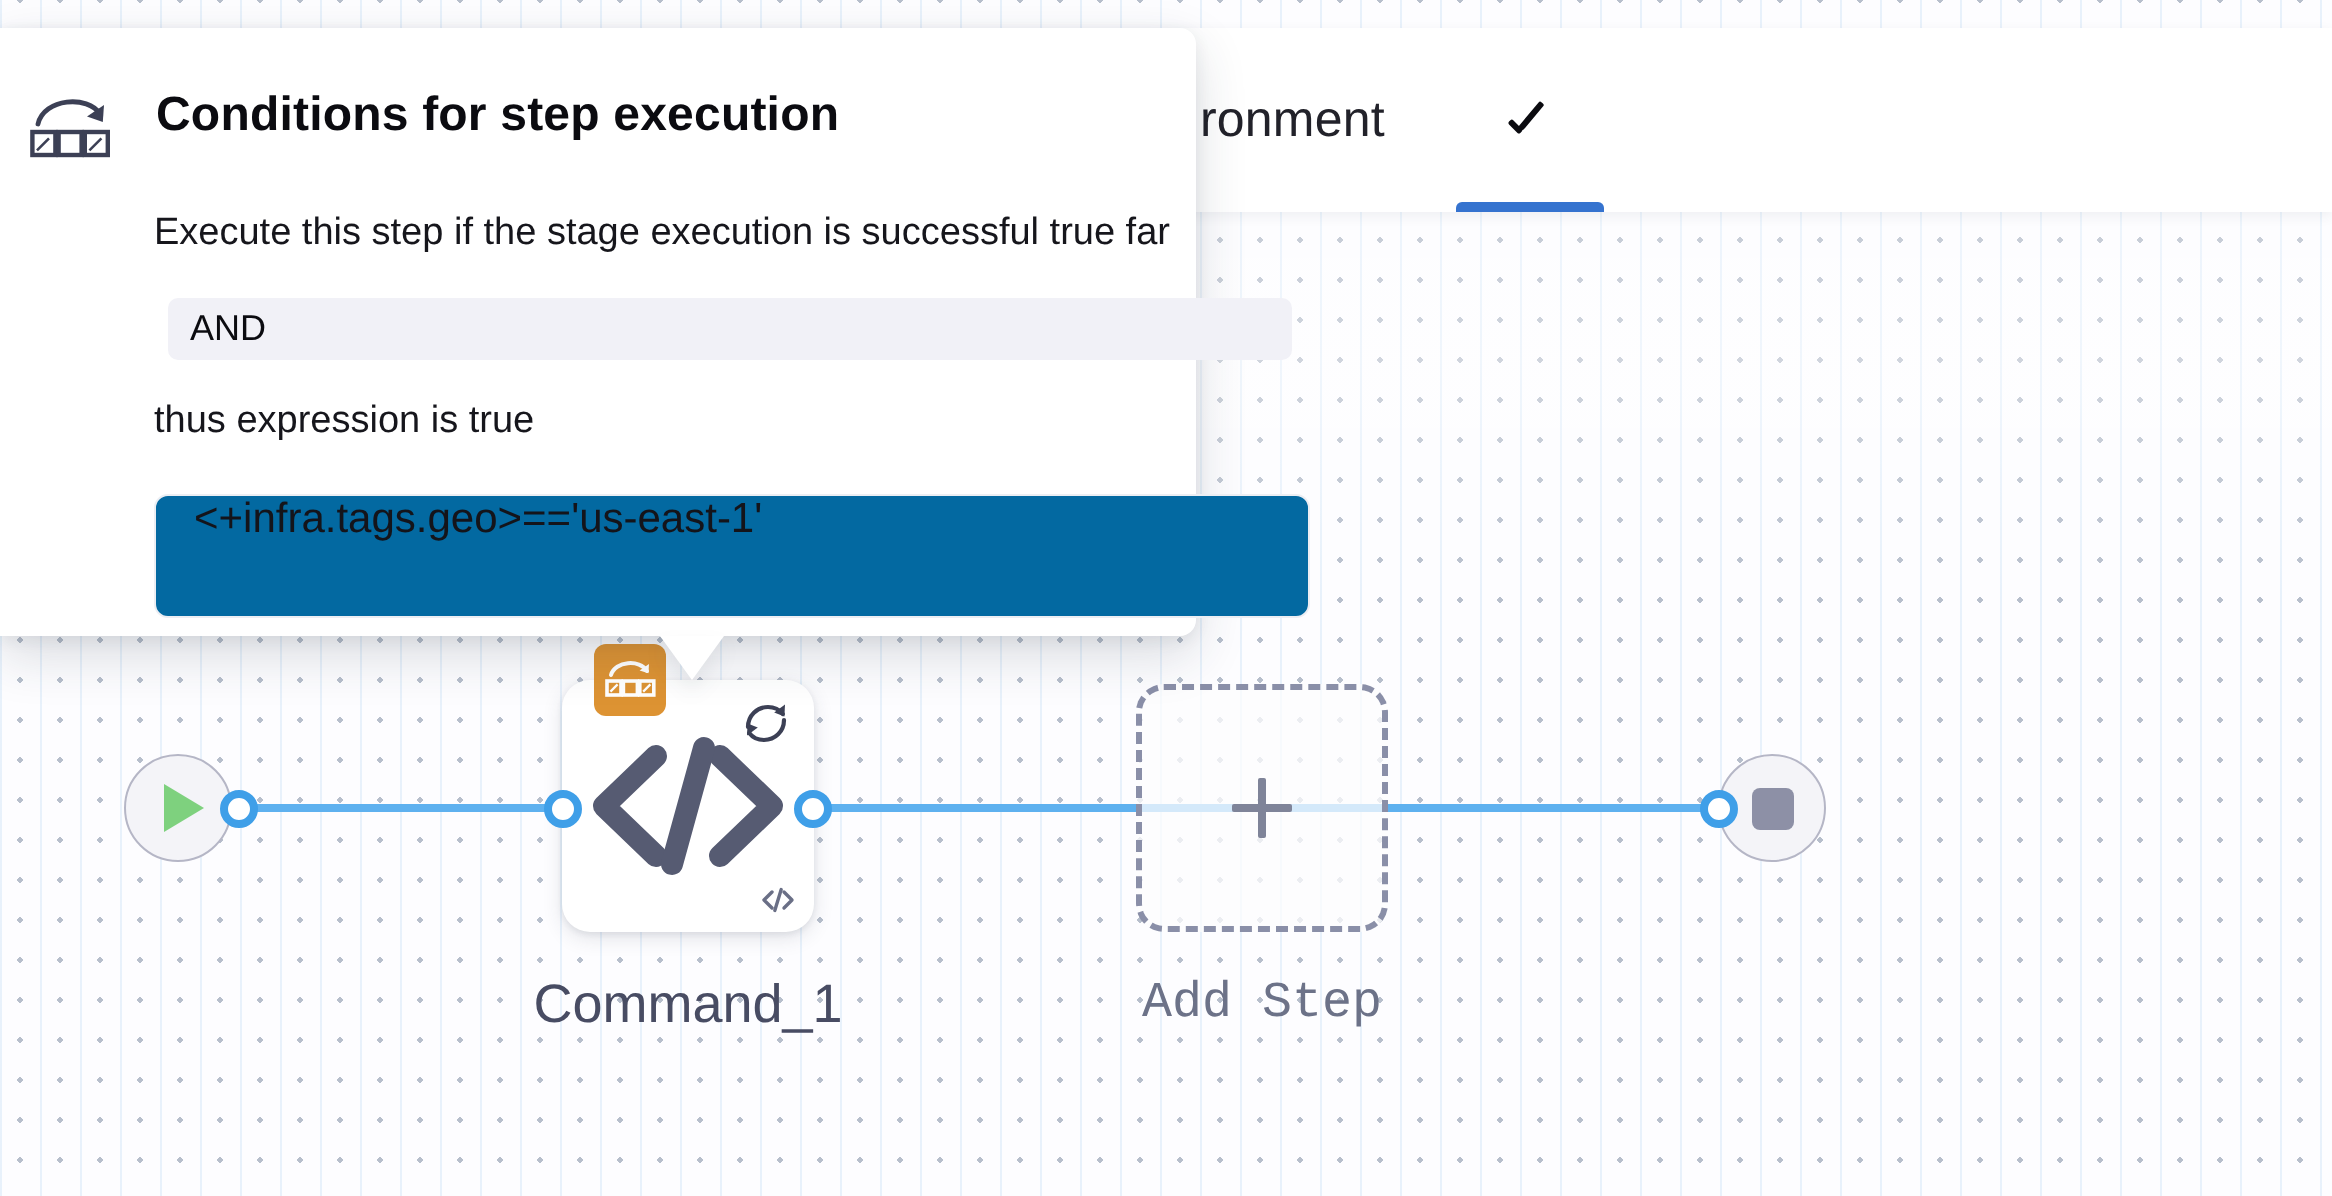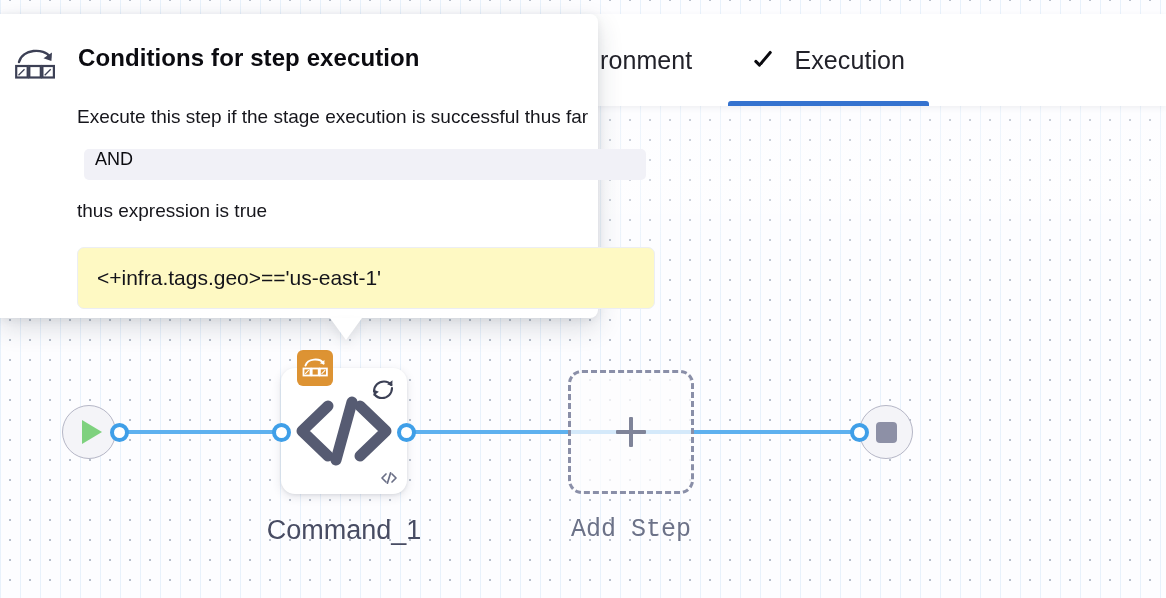--- a/index.html
+++ b/index.html
@@ -153,50 +153,49 @@
     color: #16161c;
   }
   .and-field {
     position: absolute;
     left: 84px; top: 135px;
     width: 562px;
     height: 31px;
     background: #f1f1f7;
     border-radius: 5px;
     display: flex;
-    align-items: flex-start;
+    align-items: center;
     padding-left: 11px;
     box-sizing: border-box;
     font-size: 18px;
     color: #0b0b10;
   }
   .pop-line2 {
     position: absolute;
     left: 77px; top: 186px;
     font-size: 19px;
     color: #16161c;
   }
   .expr-box {
     position: absolute;
     left: 77px; top: 233px;
     width: 578px;
     height: 62px;
     box-sizing: border-box;
-    background: #fef9c3;
+    background: #0369a1;
     border: 1px solid #eceef3;
     border-radius: 7px;
     display: flex;
-    align-items: center;
     padding-left: 19px;
     font-size: 21px;
     color: #14141a;
   }
 
   
-  .flow { position: absolute; inset: 0; z-index: 2; margin-top: 28px; }
+  .flow { position: absolute; inset: 0; z-index: 2; }
 
   .edge {
     position: absolute;
     height: 4px;
     background: #5eb1ef;
     border-radius: 2px;
   }
   .edge-a { left: 112px; top: 402px; width: 178px; }
   .edge-b { left: 400px; top: 402px; width: 240px; }
   .edge-c { left: 625px; top: 402px; width: 240px; }
@@ -340,21 +339,20 @@
 
   <div class="tabbar">
     <div class="tabs">
 
       <div class="tab">
         <span>ronment</span>
       </div>
 
       <div class="tab">
         <span class="check"></span>
-        <span>Execution</span>
         <span class="underline"></span>
       </div>
 
     </div>
   </div>
 
   <div class="flow">
 
     <div class="edge edge-a"></div>
     <div class="edge edge-b"></div>
@@ -433,21 +431,21 @@
           <rect x="2.2" y="22" width="11.5" height="11.5" stroke="#3c4055" stroke-width="2.2" fill="none"></rect>
           <rect x="15.3" y="22" width="11.5" height="11.5" stroke="#3c4055" stroke-width="2.2" fill="none"></rect>
           <rect x="28.4" y="22" width="11.5" height="11.5" stroke="#3c4055" stroke-width="2.2" fill="none"></rect>
           <path d="M4.5 31.2 L10.5 25.2" stroke="#3c4055" stroke-width="1.3"></path>
           <path d="M30.7 31.2 L36.7 25.2" stroke="#3c4055" stroke-width="1.3"></path>
         </svg>
       </span>
       <span class="pop-title">Conditions for step execution</span>
     </div>
 
-    <div class="pop-line1">Execute this step if the stage execution is successful thus far</div>
+    <div class="pop-line1">Execute this step if the stage execution is successful true far</div>
 
     <div class="and-field">
       <span>AND</span>
     </div>
 
     <div class="pop-line2">thus expression is true</div>
 
     <div class="expr-box">
       <span>&lt;+infra.tags.geo&gt;=='us-east-1'</span>
     </div>

